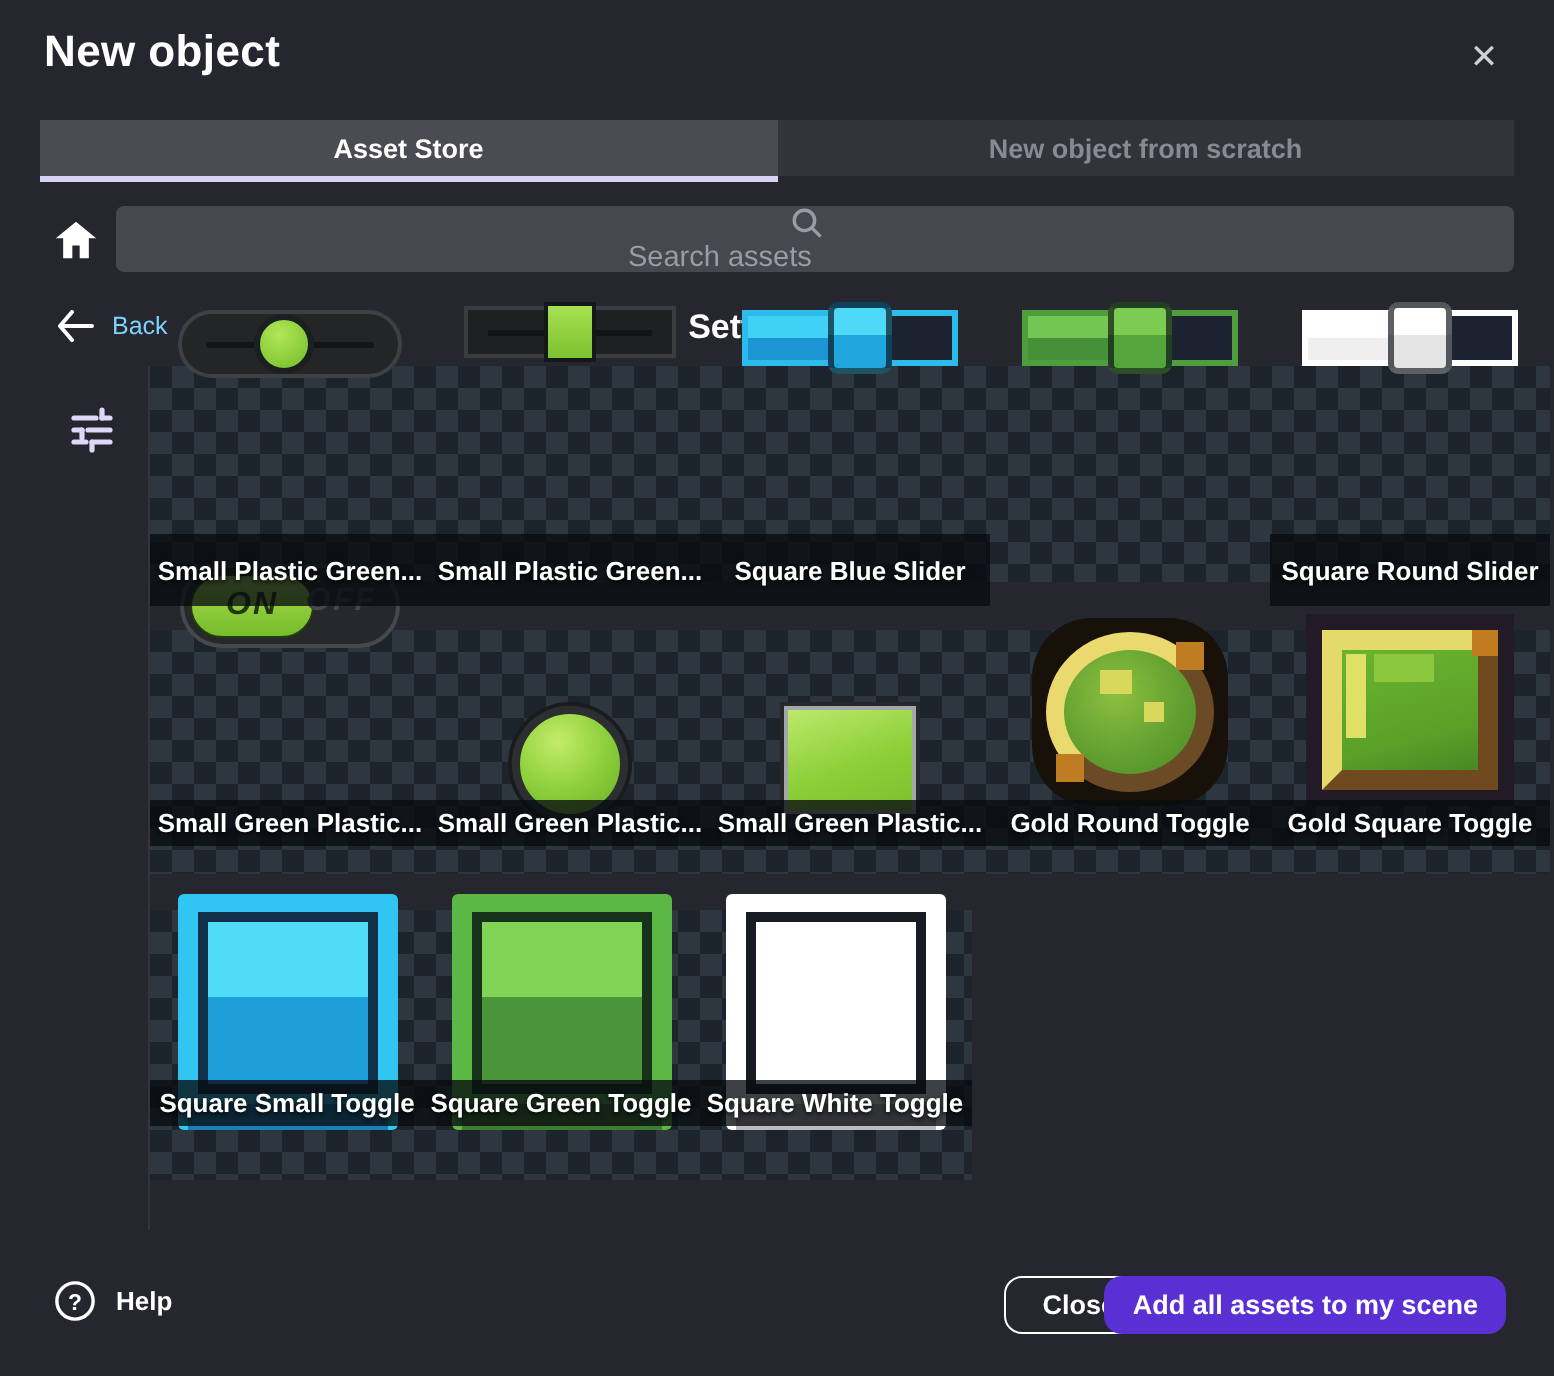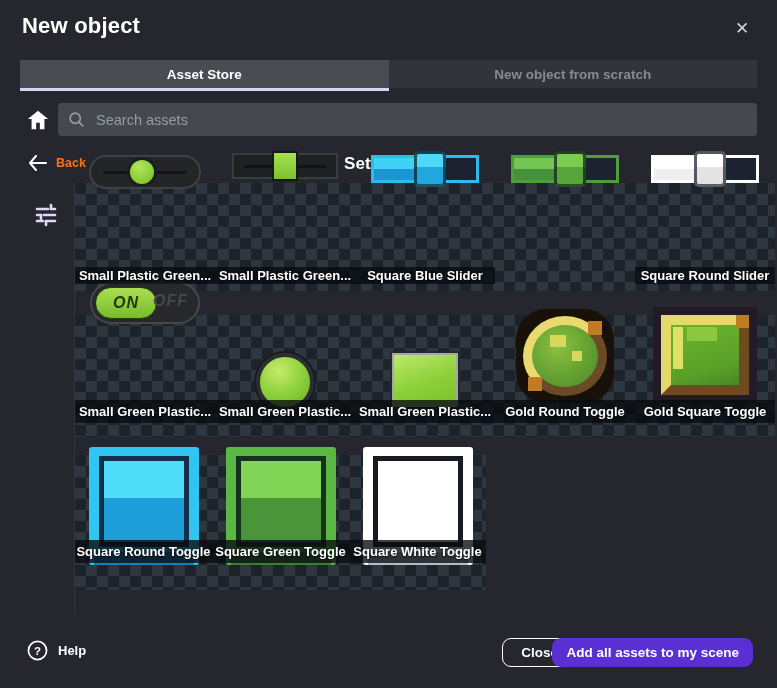--- a/index.html
+++ b/index.html
@@ -15,49 +15,49 @@
   
   .tabs{position:absolute;left:20px;right:20px;top:60px;height:28px;display:flex;}
   .tab{flex:1;display:flex;align-items:center;justify-content:center;font-size:13.5px;font-weight:bold;cursor:pointer;position:relative;}
   .tab.active{background:#4a4b53;color:#fff;}
   .tab.active::after{content:"";position:absolute;left:0;right:0;bottom:-3px;height:3px;background:#d8d3f4;}
   .tab.inactive{background:#32343c;color:#878a92;}
 
   
   .home-btn{position:absolute;left:27px;top:109px;width:22px;height:22px;background:none;border:none;padding:0;cursor:pointer;}
   .searchbar{position:absolute;left:58px;top:103px;right:20px;height:33px;background:#46484f;border-radius:4px;
-    display:flex;align-items:center;padding:0 10px;}
+    display:flex;align-items:center;padding:0 10px;flex-direction:column;}
   .searchbar svg{flex:0 0 auto;margin-right:9px;}
   .searchbar input{flex:1;background:transparent;border:none;outline:none;color:#e8e9ec;font-size:14.5px;}
   .searchbar input::placeholder{color:#979ca5;}
 
   
   .backrow{position:absolute;left:0;right:0;top:152px;height:30px;}
   .back-btn{position:absolute;left:28px;top:3px;display:flex;align-items:center;gap:9px;background:none;border:none;cursor:pointer;color:#fff;padding:0;}
-  .back-btn .lbl{font-size:12.5px;font-weight:bold;color:#f97316;}
+  .back-btn .lbl{font-size:12.5px;font-weight:normal;color:#7dd3fc;}
   .section-title{position:absolute;left:0;right:0;top:2px;text-align:center;font-size:17px;font-weight:bold;color:#fff;}
 
   
   .filter-btn{position:absolute;left:33px;top:202px;width:26px;height:26px;background:none;border:none;padding:0;cursor:pointer;}
 
   
   .grid-divider{position:absolute;left:74px;top:183px;width:1px;height:432px;background:#33353e;}
   .grid{position:absolute;left:75px;top:183px;width:700px;}
   .checker{background-image:conic-gradient(#2e3640 0 25%,#1d232b 0 50%,#2e3640 0 75%,#1d232b 0);background-size:22px 22px;}
   .arow{position:relative;display:flex;}
   .row1{height:108px;margin-bottom:24px;}
   .row2{height:122px;margin-bottom:18px;}
   .row3{height:135px;width:411px;}
   .tile{position:relative;height:100%;cursor:pointer;}
   .row1 .tile,.row2 .tile{width:140px;}
   .row3 .tile{width:137px;}
   .art{position:absolute;left:50%;bottom:var(--ab,26px);transform:translateX(-50%);z-index:1;}
   .label-band{position:absolute;left:0;right:0;z-index:2;background:rgba(8,11,15,.78);
     display:flex;align-items:center;justify-content:center;}
-  .row1 .label-band{top:84px;height:17px;}
+  .row1 .label-band{top:84px;height:36px;}
   .row2 .label-band,.row3 .label-band{top:85px;height:23px;}
   .label-band span{font-size:13px;font-weight:600;color:#fff;white-space:nowrap;text-shadow:0 1px 2px rgba(0,0,0,.8);}
 
   
   .g-round-slider{--ab:28px;width:112px;height:34px;background:#232527;border:2px solid #3e4144;border-radius:17px;position:relative;}
   .g-round-slider .track{position:absolute;left:12px;right:12px;top:50%;height:3px;margin-top:-1.5px;background:#121416;border-radius:2px;}
   .g-round-slider .knob{position:absolute;left:36px;top:50%;margin-top:-15px;width:30px;height:30px;border-radius:50%;
     background:radial-gradient(circle at 40% 30%,#b2e658,#8ed03c 55%,#76bb2c);border:3px solid #1c1f21;}
 
   .g-rect-slider{--ab:30px;width:106px;height:26px;background:#1e2022;border:2px solid #3a3d40;position:relative;}
@@ -276,21 +276,21 @@
       </div>
     </div>
 
     <div class="arow row3 checker">
       <div class="tile">
         <div class="art g-big-toggle tog-blue">
             <div class="inner"></div>
             <div class="base"></div>
           </div>
         <div class="label-band">
-            <span>Square Round Toggle</span>
+            <span>Square Small Toggle</span>
           </div>
       </div>
       <div class="tile">
         <div class="art g-big-toggle tog-green">
             <div class="inner"></div>
             <div class="base"></div>
           </div>
         <div class="label-band">
             <span>Square Green Toggle</span>
           </div>

